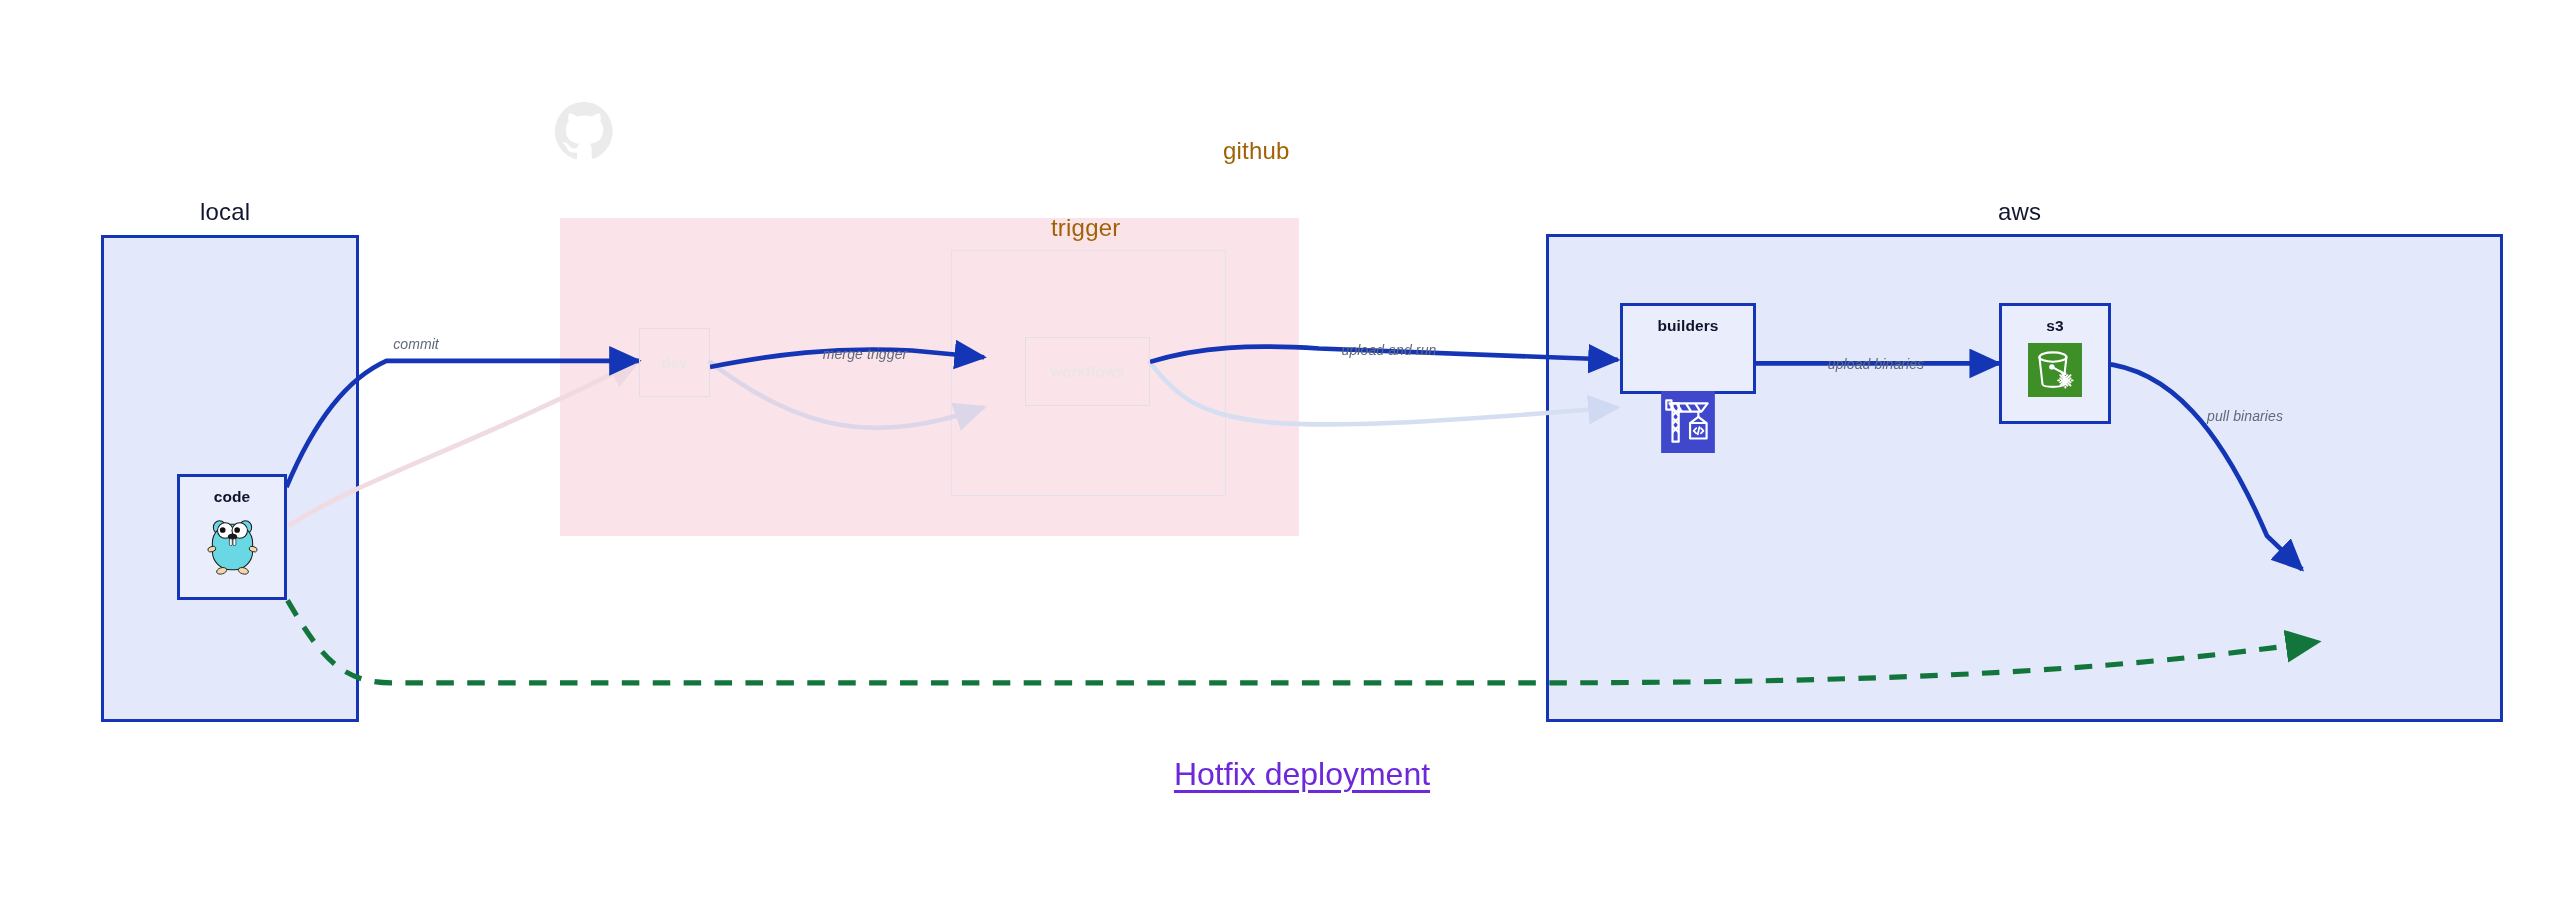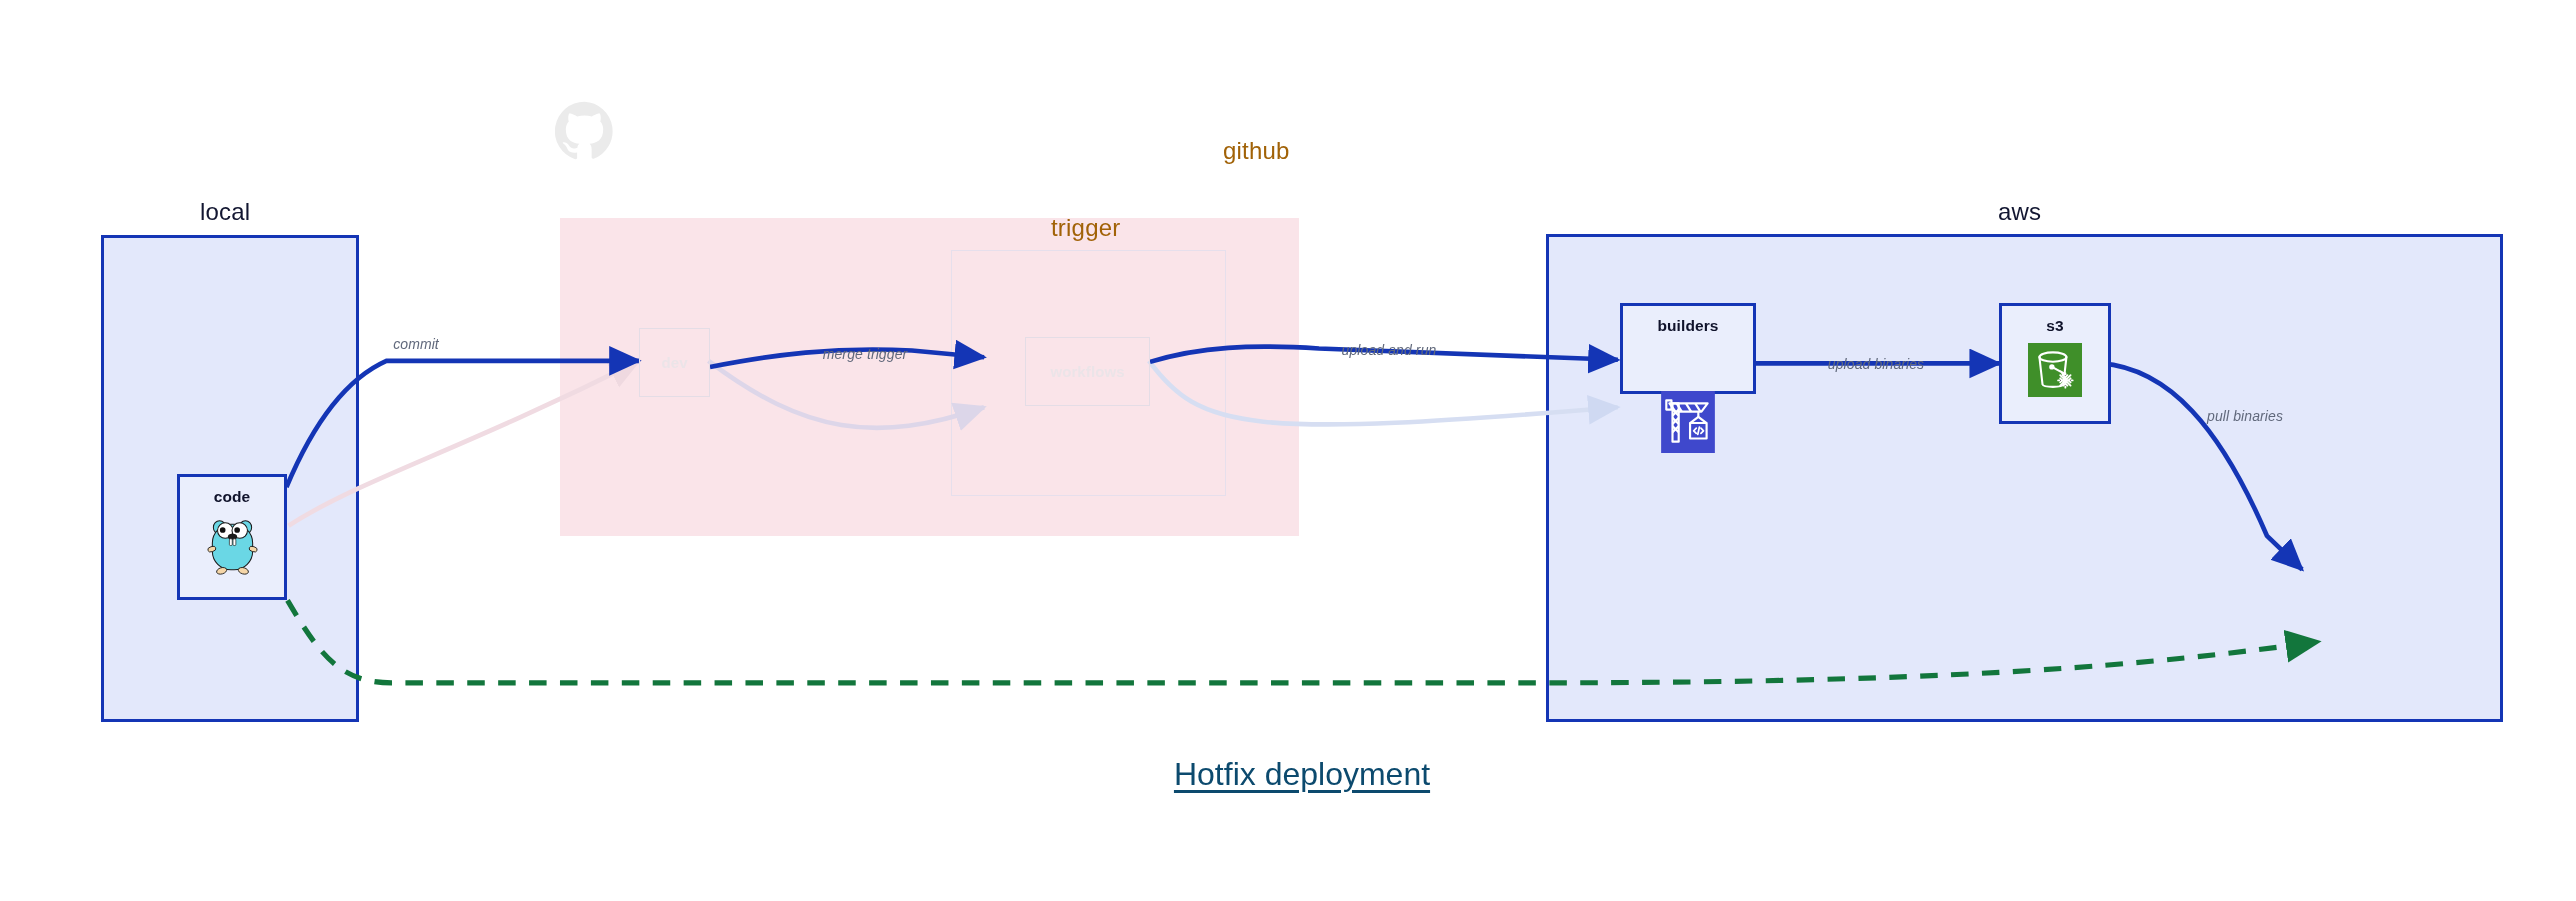--- a/index.html
+++ b/index.html
@@ -37,21 +37,21 @@
   .edge-label{
     position:absolute;white-space:nowrap;
     font-size:14px;font-style:italic;color:#61697c;
     transform:translate(-50%,-50%);
     background:transparent;letter-spacing:0.1px;
   }
 
   
   .diagram-title{
     position:absolute;white-space:nowrap;
-    font-size:32px;color:#0c4a6e;font-weight:400;
+    font-size:32px;color:#6d28d9;font-weight:400;
     text-decoration:underline;text-underline-offset:5.2px;
     transform:translateX(-50%);
   }
 
   
   .octocat{position:absolute;opacity:1;}
 </style>
 </head>
 <body>
 

